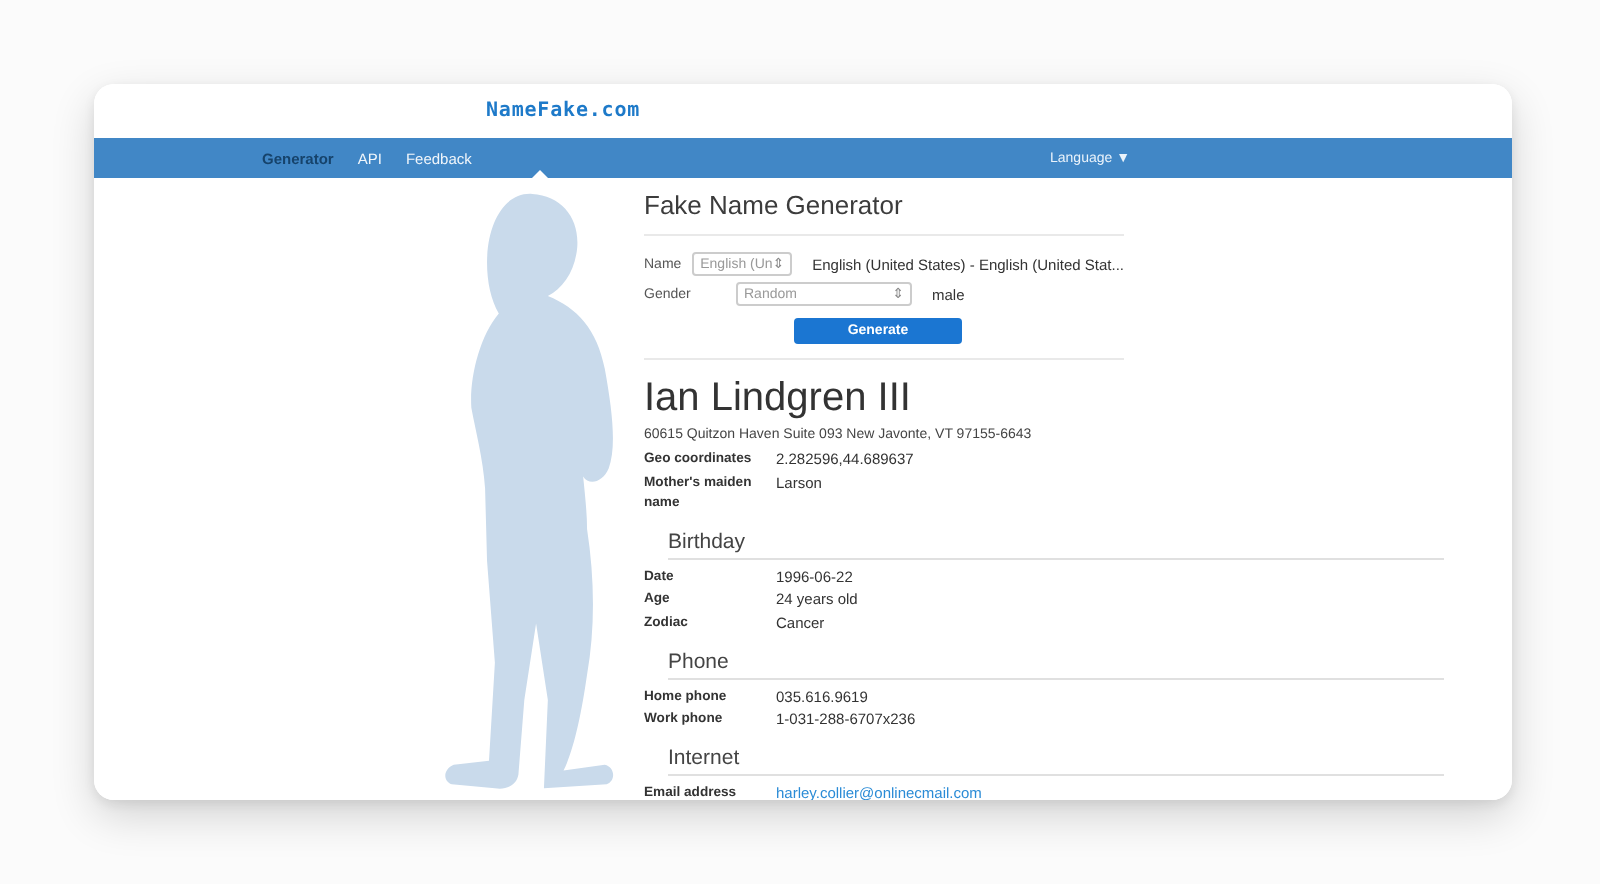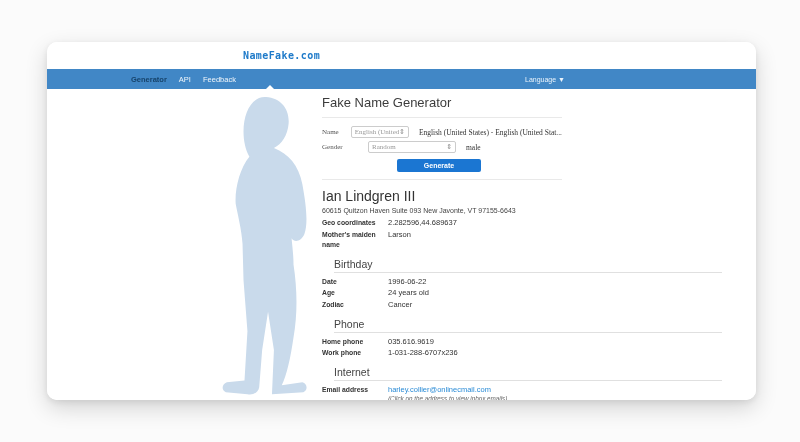--- a/index.html
+++ b/index.html
@@ -18,31 +18,31 @@
   .nav-caret{position:absolute;bottom:0;left:219px;width:0;height:0;
     border-left:4px solid transparent;border-right:4px solid transparent;border-bottom:4px solid #fff;}
   .nav-language{position:absolute;left:478px;color:#eaf3fb;font-size:7px;cursor:pointer;}
   
   .page-body{position:relative;height:311px;background:#fff;}
   .silhouette{position:absolute;left:161px;top:6px;width:124px;height:306px;}
   .content{position:absolute;left:275px;top:2px;width:412px;}
   .page-title{font-size:13px;font-weight:400;color:#3c3c3c;margin:4px 0 7px;}
   
   .gen-form{border-top:1px solid #e9e9e9;border-bottom:1px solid #e9e9e9;padding:5px 0 6px;width:240px;}
-  .form-row{display:flex;align-items:center;margin:3px 0;font-size:7px;white-space:nowrap;font-family:Liberation Serif, serif;}
+  .form-row{display:flex;align-items:center;margin:3px 0;font-size:7px;white-space:nowrap;}
   .form-label{width:46px;color:#555;}
   .select{width:88px;height:12px;border:1px solid #ccc;border-radius:2px;background:#fff;color:#999;
     display:flex;align-items:center;justify-content:space-between;padding:0 3px;box-sizing:border-box;cursor:pointer;overflow:hidden;}
   .select .stepper{color:#888;font-size:7px;line-height:1;}
   .select-text{overflow:hidden;white-space:nowrap;}
   .form-value{margin-left:10px;color:#333;font-size:7.5px;}
   .generate-btn{display:block;margin:6px 0 1px 75px;width:84px;height:13px;background:#1b76d2;color:#fff;
     border:none;border-radius:2px;font-size:7px;font-weight:bold;font-family:"Liberation Sans",sans-serif;cursor:pointer;}
   
-  .person-name{font-size:14px;font-weight:400;color:#333;margin:8px 0 3px;}
+  .person-name{font-size:20px;font-weight:400;color:#333;margin:8px 0 3px;}
   .address{font-size:7px;color:#444;margin-bottom:3px;}
   .row{display:flex;font-size:7.5px;line-height:1.55;}
   .row .lbl{width:66px;flex:none;font-weight:bold;color:#333;font-size:6.8px;padding-top:1px;}
   .row .val{color:#333;}
   .section-title{font-size:10.5px;font-weight:400;color:#444;border-bottom:1px solid #e0e0e0;
     padding-bottom:2px;margin:7px 12px 3px;}
   .link{color:#2a8bd6;text-decoration:none;cursor:pointer;}
   .note{font-size:6.3px;font-style:italic;color:#666;margin:0 0 4px 66px;line-height:1.4;}
 </style>
 </head>

